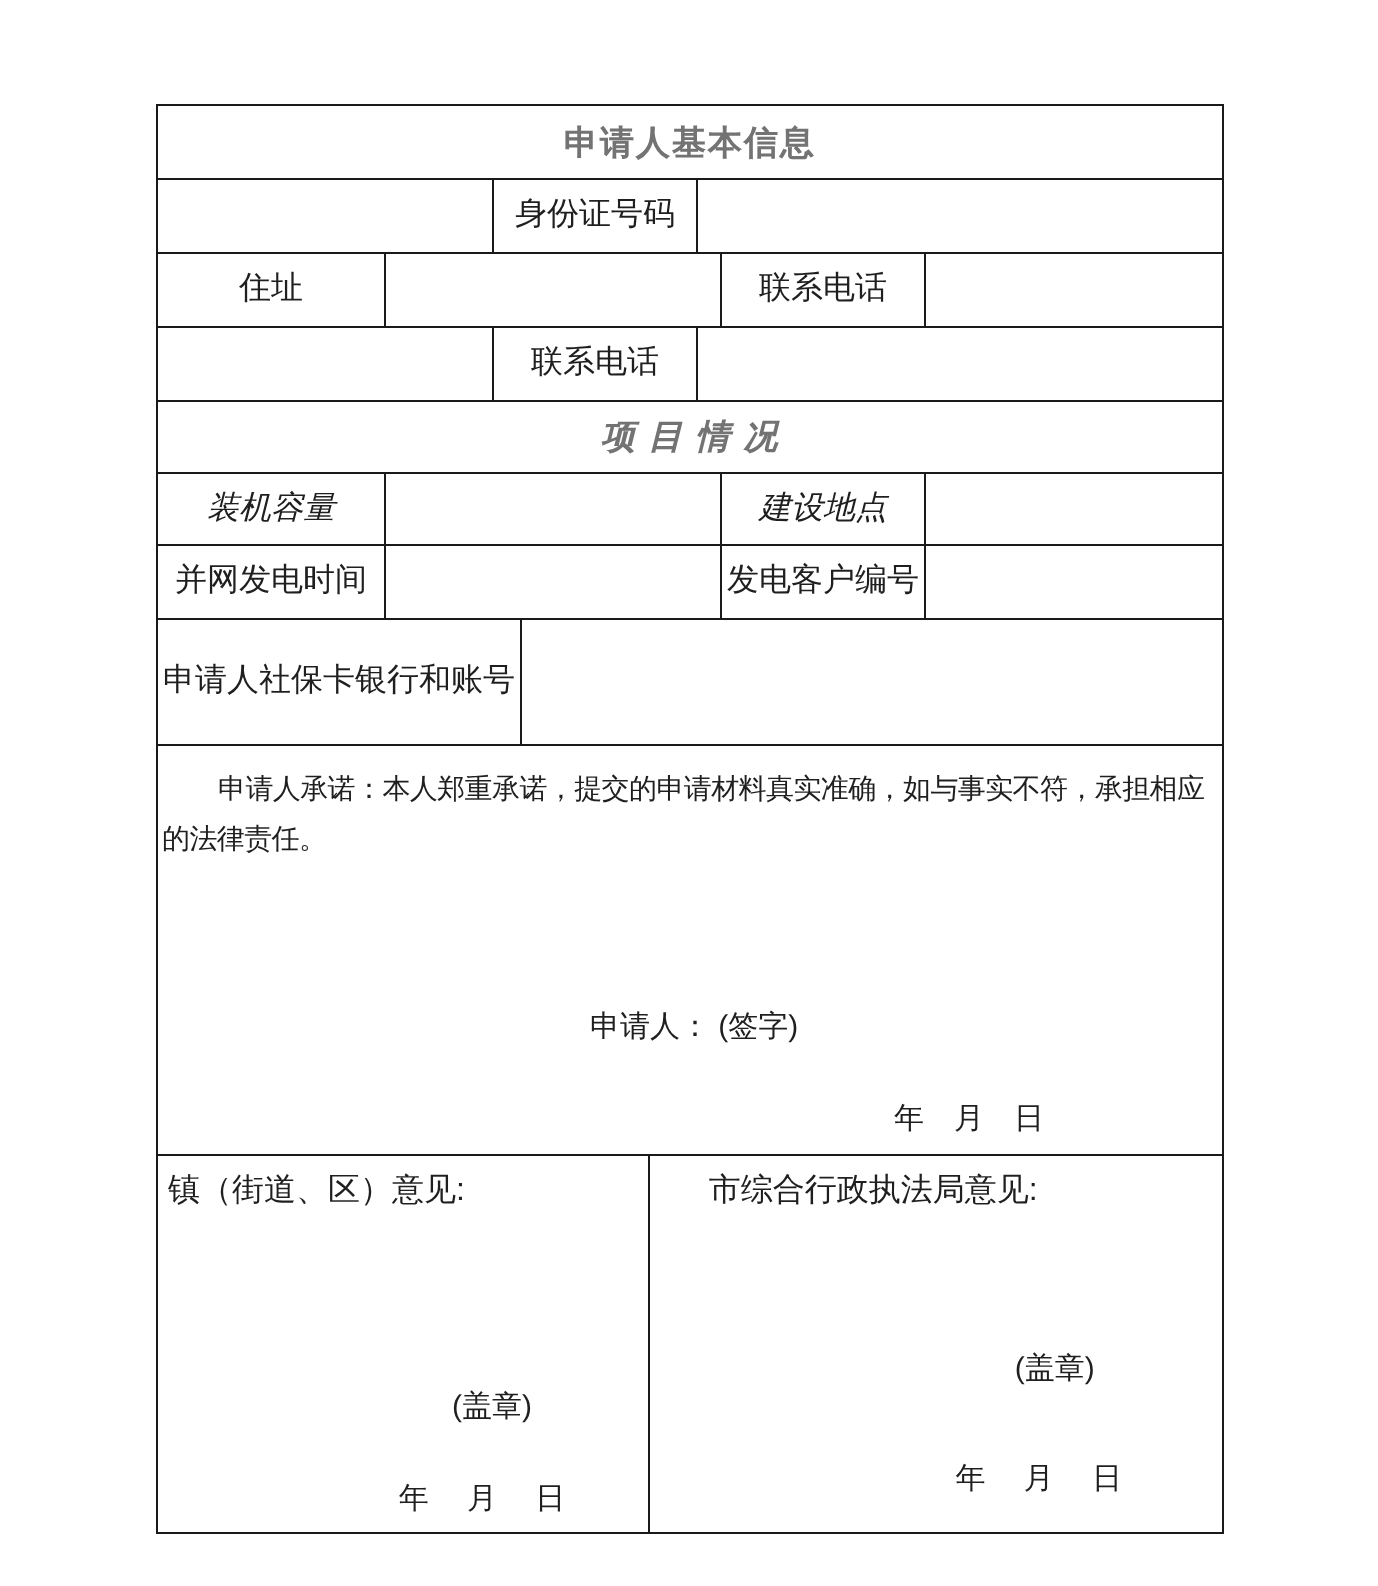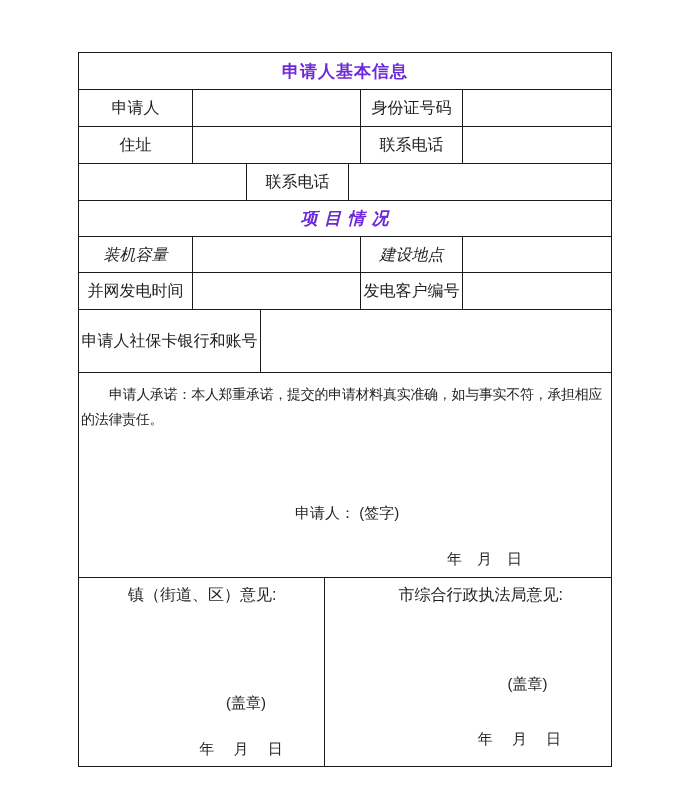--- a/index.html
+++ b/index.html
@@ -31,21 +31,21 @@
   
   .w-bank-l { width: 198px; } .w-bank-v { width: 334px; }
   
   .w-op-l { width: 258px; } .w-op-r { width: 274px; margin-left: 24px; }
 
   .section-header {
     width: 532px;
     font-weight: bold;
     font-size: 17px;
     letter-spacing: 1px;
-    color: #6d28d9;
+    color: #737373;
   }
   .label { font-size: 16px; line-height: 1; }
 
   .promise-cell {
     width: 532px;
     position: relative;
     display: block;
     text-align: left;
   }
   .promise-text {
@@ -64,21 +64,21 @@
   .promise-date {
     position: absolute;
     left: 368px; top: 177px;
     font-size: 15px;
     white-space: pre;
   }
 
   .opinion-cell {
     position: relative;
     display: block;
-    text-align: center;
+    text-align: left;
   }
   .opinion-title {
     font-size: 16px;
     padding: 7px 4px 0 5px;
     white-space: pre;
   }
   .seal {
     position: absolute;
     transform: translateX(-50%);
     font-size: 15px;
@@ -98,21 +98,20 @@
 </head>
 <body>
 
 <div class="form-table">
 
   <div class="row h37">
     <div class="c section-header">申请人基本信息</div>
   </div>
 
   <div class="row h37">
-    <div class="c w-l1 label">申请人</div>
     <div class="c w-v1"></div>
     <div class="c w-l2 label">身份证号码</div>
     <div class="c w-v2"></div>
   </div>
   <div class="row h37">
     <div class="c w-l1 label">住址</div>
     <div class="c w-v1"></div>
     <div class="c w-l2 label">联系电话</div>
     <div class="c w-v2"></div>
   </div>

